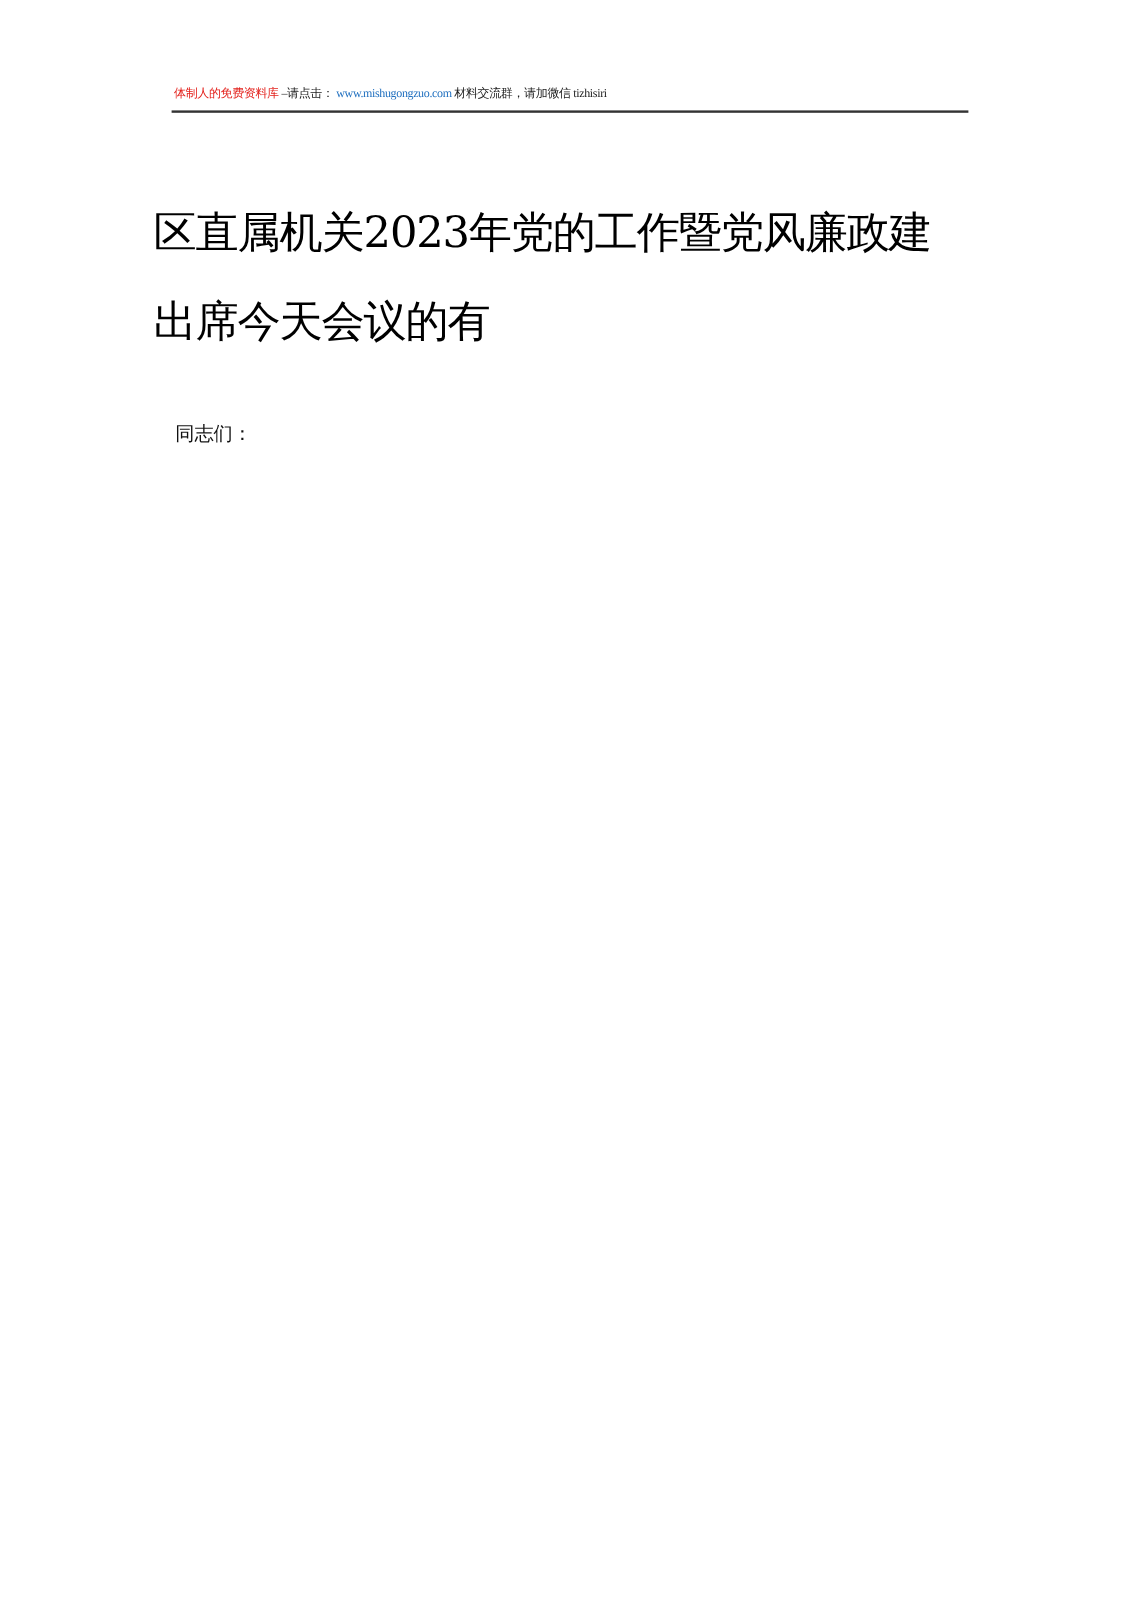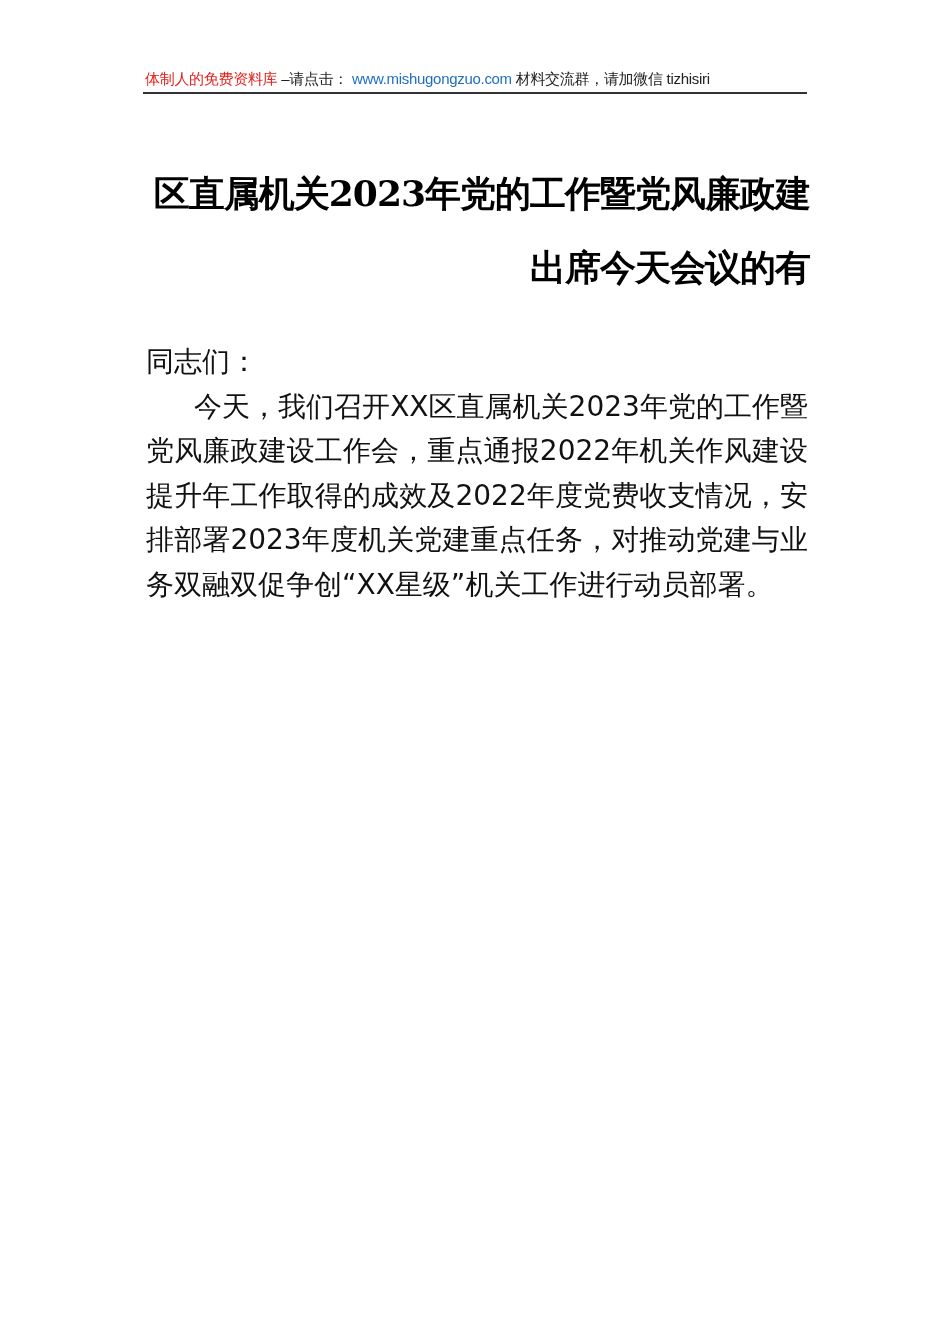--- a/index.html
+++ b/index.html
@@ -14,58 +14,58 @@
       overflow: hidden;
       font-family: "DejaVu Serif", "Liberation Serif", serif;
       color: #000;
     }
     .header {
       position: absolute;
       left: 145px;
       top: 66px;
       width: 660px;
       height: 26px;
-      font-family: Liberation Sans, sans-serif;
-      font-size: 15px;
+      font-family: Liberation Serif, serif;
+      font-size: 10px;
       line-height: 26px;
       white-space: nowrap;
       letter-spacing: -0.3px;
     }
     .header .brand { color: #e3211c; }
     .header .prompt { color: #222; }
     .header .link { color: #1f6fbf; }
     .header .rest { color: #222; }
     .header-rule {
       position: absolute;
       left: 143px;
       top: 92px;
       width: 664px;
       height: 0;
       border-top: 2px solid #333;
     }
     .title {
       position: absolute;
-      left: 140px;
+      left: 128px;
       width: 670px;
-      text-align: right;
+      text-align: left;
       font-family: "DejaVu Serif", "Liberation Serif", serif;
-      font-weight: bold;
+      font-weight: normal;
       font-size: 36px;
       letter-spacing: -1px;
       white-space: nowrap;
     }
     .title.l1 { top: 170px; }
     .title.l2 { top: 244px; }
     .body-text {
       position: absolute;
       left: 146px;
       top: 340px;
       width: 662px;
       font-family: "DejaVu Sans", "Liberation Sans", sans-serif;
-      font-size: 28px;
+      font-size: 16px;
       line-height: 44.5px;
       color: #111;
     }
     .body-text p {
       margin: 0;
       text-align: justify;
       text-align-last: auto;
     }
     .body-text p.indent { text-indent: 48px; }
   </style>
@@ -78,14 +78,13 @@
   <span class="link">www.mishugongzuo.com</span>
   <span class="rest">材料交流群，请加微信 tizhisiri</span>
 </div>
 <div class="header-rule"></div>
 
 <div class="title l1">区直属机关2023年党的工作暨党风廉政建</div>
 <div class="title l2">出席今天会议的有</div>
 
 <div class="body-text">
   <p>同志们：</p>
-  <p class="indent">今天，我们召开XX区直属机关2023年党的工作暨党风廉政建设工作会，重点通报2022年机关作风建设提升年工作取得的成效及2022年度党费收支情况，安排部署2023年度机关党建重点任务，对推动党建与业务双融双促争创“XX星级”机关工作进行动员部署。</p>
 </div>
 
 </body></html>

